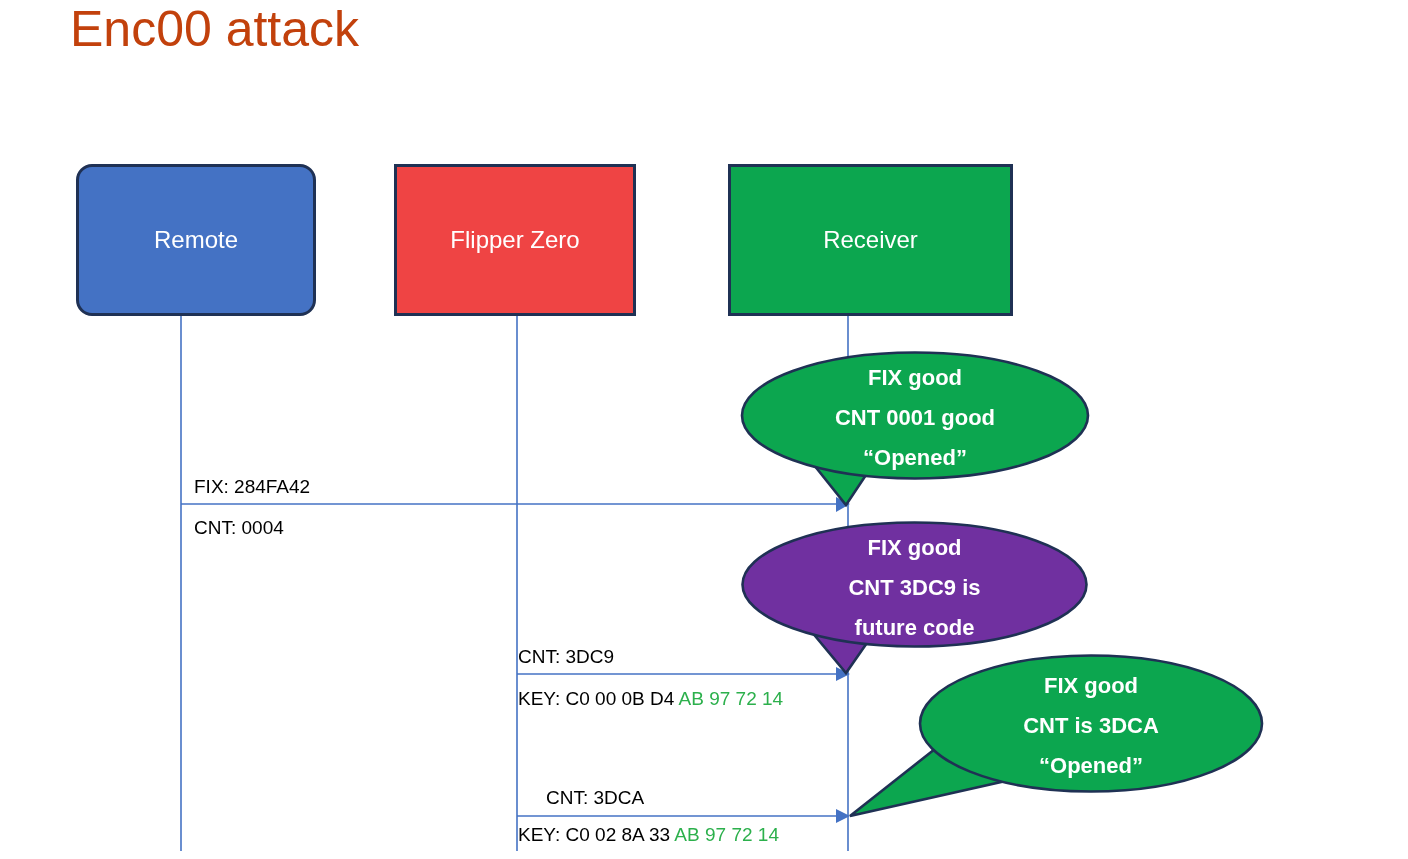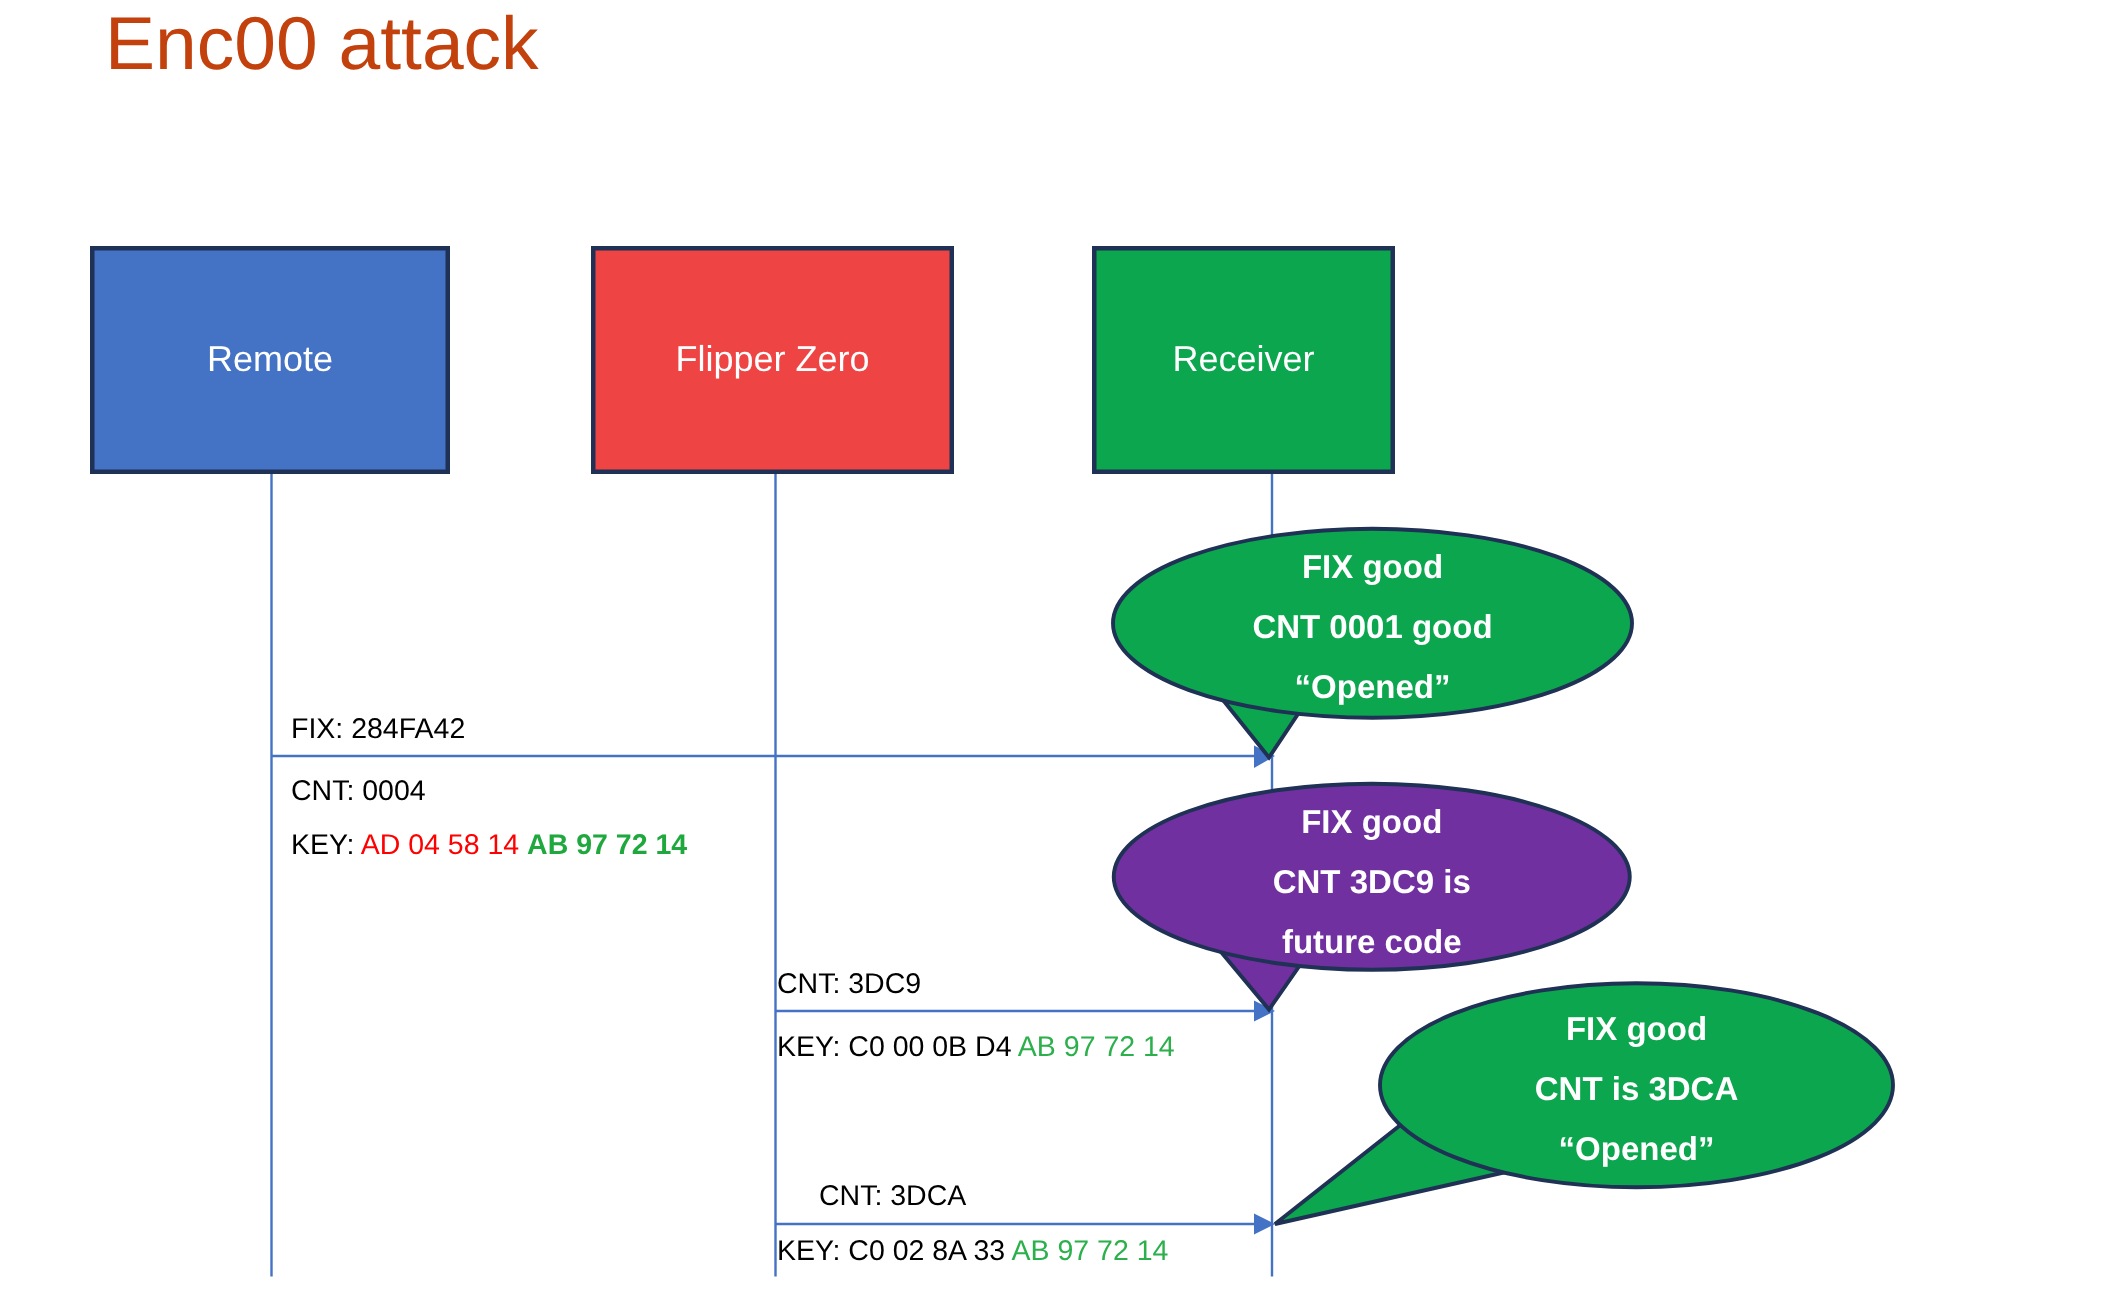--- a/index.html
+++ b/index.html
@@ -10,23 +10,23 @@
   .slide-title{
     position:absolute;left:70px;top:0px;margin:0;
     font-size:50px;font-weight:400;letter-spacing:0px;color:#c2410c;
   }
   .actor{
     position:absolute;top:164px;height:152px;
     border:3px solid #1f3154;box-sizing:border-box;
     display:flex;align-items:center;justify-content:center;
   }
   .actor-label{color:#ffffff;font-size:24px;}
-  .actor-remote{left:60px;width:240px;}
+  .actor-remote{left:76px;width:240px;border-radius:16px;}
   .actor-flipper{left:394px;width:242px;}
-  .actor-receiver{left:728px;width:202px;}
+  .actor-receiver{left:728px;width:285px;}
   .overlay{position:absolute;left:0;top:0;width:1408px;height:859px;z-index:1;}
   .msg{position:absolute;z-index:2;font-size:19px;line-height:32px;color:#000;white-space:nowrap;}
   .m1-fix{left:194px;top:471px;}
   .m1-cnt{left:194px;top:512px;}
   .m1-key{left:194px;top:548px;}
   .m2-cnt{left:518px;top:641px;}
   .m2-key{left:518px;top:683px;}
   .m3-cnt{left:518px;top:782px;margin-left:28px;}
   .m3-key{left:518px;top:819px;}
   .key-bold{font-weight:700;}
@@ -81,21 +81,20 @@
     </g>
 
     <g>
       <polygon points="940,745 850,816 1010,780" stroke="#1F3154" stroke-width="2.6" fill="#0CA64F"></polygon>
       <ellipse cx="1091" cy="723.5" rx="171" ry="68" stroke="#1F3154" stroke-width="2.6" fill="#0CA64F"></ellipse>
     </g>
   </svg>
 
   <div class="msg m1-fix">FIX: 284FA42</div>
   <div class="msg m1-cnt">CNT: 0004</div>
-  <div class="msg m1-key"><span>KEY: </span><span style="color: rgb(255, 0, 0);">AD 04 58 14 </span><span class="key-bold" style="color: rgb(31, 168, 61);">AB 97 72 14</span></div>
 
   <div class="msg m2-cnt">CNT: 3DC9</div>
   <div class="msg m2-key"><span>KEY: </span><span style="color: rgb(0, 0, 0);">C0 00 0B D4 </span><span style="color: rgb(44, 176, 76);">AB 97 72 14</span></div>
 
   <div class="msg m3-cnt">CNT: 3DCA</div>
   <div class="msg m3-key"><span>KEY: </span><span style="color: rgb(0, 0, 0);">C0 02 8A 33 </span><span style="color: rgb(44, 176, 76);">AB 97 72 14</span></div>
 
   <div class="callout-text c1">
     <div>FIX good</div>
     <div>CNT 0001 good</div>

